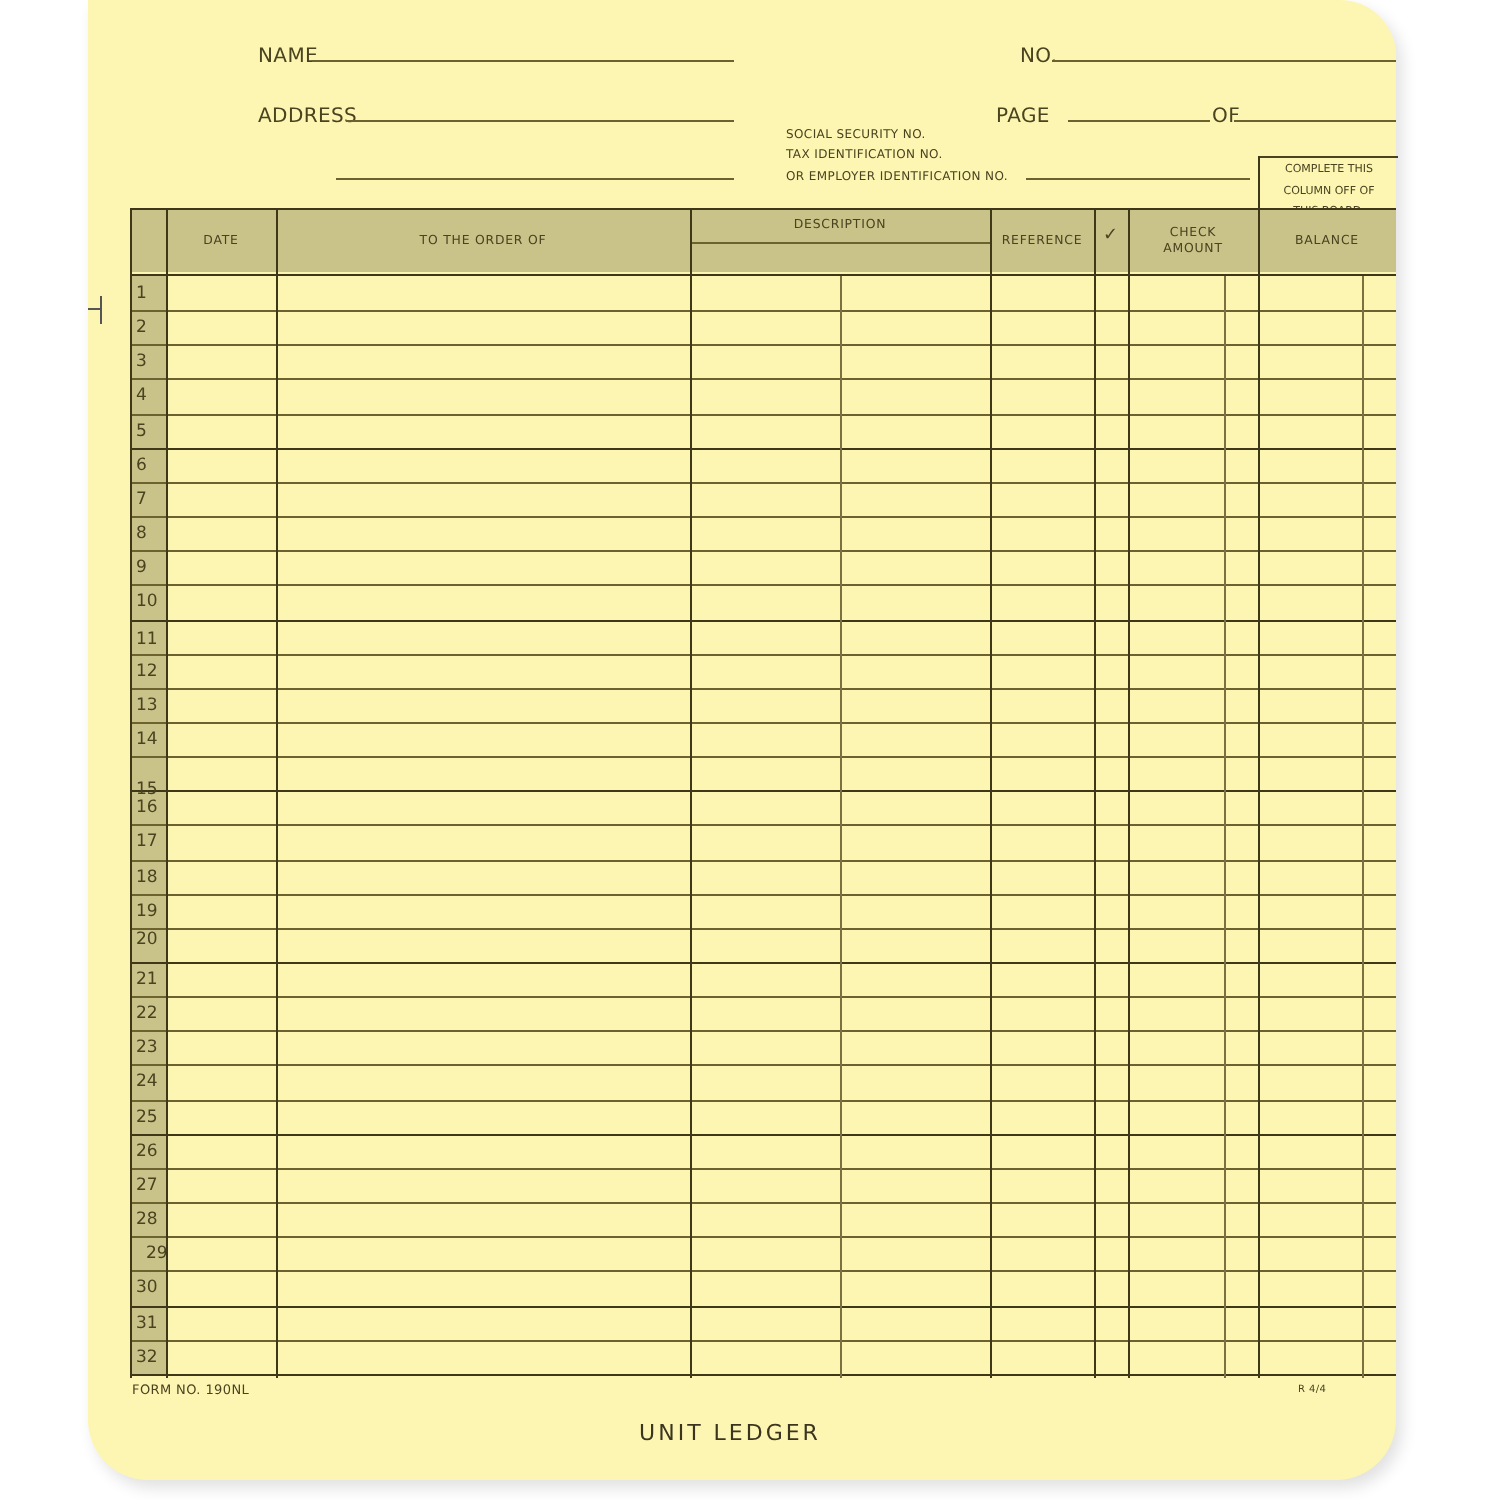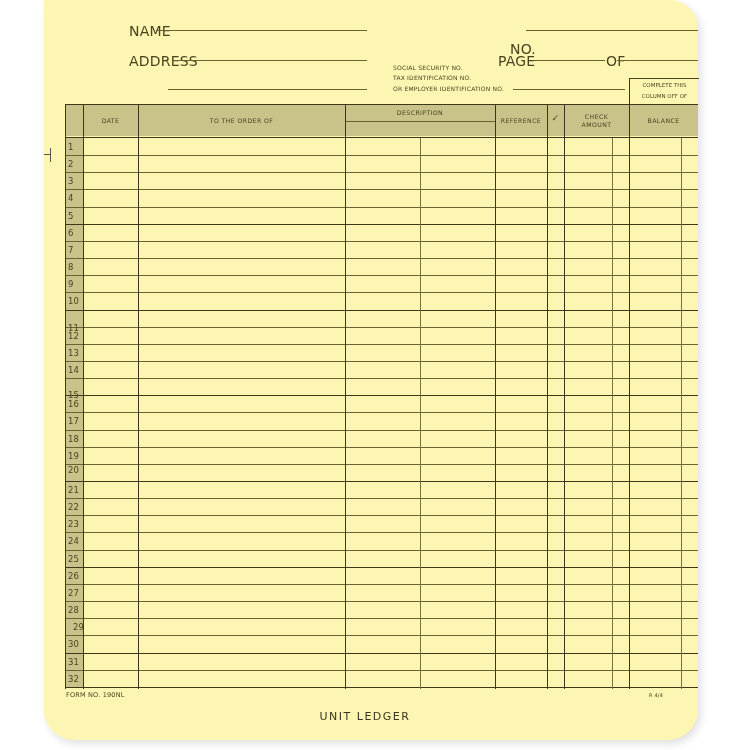--- a/index.html
+++ b/index.html
@@ -1,20 +1,20 @@
 <!DOCTYPE html>
 <html><head>
 <meta charset="utf-8">
 <style>
   html, body { margin:0; padding:0; }
   body { width:750px; height:750px; background:#ffffff; position:relative; overflow:hidden;
          font-family:"DejaVu Sans", sans-serif; color:#4a4320; }
   .sheet { position:absolute; left:44px; top:0; width:654px; height:740px; background:#fdf6b2;
            border-radius:0 28px 30px 30px; box-shadow:3px 4px 8px rgba(0,0,0,0.12); }
-  .lbl { position:absolute; font-size:14px; letter-spacing:0.2px; color:#4a4320; white-space:nowrap; }
+  .lbl { position:absolute; font-size:10px; letter-spacing:0.2px; color:#4a4320; white-space:nowrap; }
   .sm { position:absolute; font-size:6px; letter-spacing:0.2px; color:#4a4320; white-space:nowrap; }
   .line { position:absolute; height:0; border-bottom:1px solid #6b6230; }
   .tick { position:absolute; left:44px; top:148px; width:6px; height:14px; border-right:1px solid #555; }
   .tick::after { content:""; position:absolute; left:0; top:6px; width:6px; border-top:1px solid #555; }
   .complete-box { position:absolute; left:629px; top:78px; width:69px; height:27px;
                   border-left:1px solid #4a4320; border-top:1px solid #4a4320; }
   .complete-box span { display:block; font-size:5.5px; text-align:center; line-height:7.5px; padding-top:3px; }
 
   .grid { position:absolute; left:65px; top:104px; width:633px; height:585px; }
   .hdr { position:absolute; top:0; height:32px; background:#c9c38a; }
@@ -33,21 +33,21 @@
 <div class="sheet"></div>
 <div class="tick"></div>
 
 <div class="lbl" style="left:129px;top:23px;">NAME</div>
 <div class="line" style="left:156px;top:30px;width:211px;"></div>
 
 <div class="lbl" style="left:129px;top:53px;">ADDRESS</div>
 <div class="line" style="left:173px;top:60px;width:194px;"></div>
 <div class="line" style="left:168px;top:89px;width:199px;"></div>
 
-<div class="lbl" style="left:510px;top:23px;margin-top:18px;">NO.</div>
+<div class="lbl" style="left:510px;top:23px;">NO.</div>
 <div class="line" style="left:526px;top:30px;width:172px;"></div>
 
 <div class="lbl" style="left:498px;top:53px;">PAGE</div>
 <div class="line" style="left:534px;top:60px;width:71px;"></div>
 <div class="lbl" style="left:606px;top:53px;">OF</div>
 <div class="line" style="left:617px;top:60px;width:81px;"></div>
 
 <div class="sm" style="left:393px;top:64px;">SOCIAL SECURITY NO.</div>
 <div class="sm" style="left:393px;top:74px;">TAX IDENTIFICATION NO.</div>
 <div class="sm" style="left:393px;top:85px;">OR EMPLOYER IDENTIFICATION NO.</div>
@@ -113,21 +113,21 @@
       <div class="rownum" style="top: 38px;">1</div>
       <div class="rownum" style="top: 55.15px;">2</div>
       <div class="rownum" style="top: 72.3px;">3</div>
       <div class="rownum" style="top: 89.45px;">4</div>
       <div class="rownum" style="top: 106.6px;">5</div>
       <div class="rownum" style="top: 123.75px;">6</div>
       <div class="rownum" style="top: 140.9px;">7</div>
       <div class="rownum" style="top: 158.05px;">8</div>
       <div class="rownum" style="top: 175.2px;">9</div>
       <div class="rownum" style="top: 192.35px;">10</div>
-      <div class="rownum" style="top: 219px;">11</div>
+      <div class="rownum" style="top: 211px;">11</div>
       <div class="rownum" style="top: 226.65px;">12</div>
       <div class="rownum" style="top: 243.8px;">13</div>
       <div class="rownum" style="top: 260.95px;">14</div>
       <div class="rownum" style="top: 286px;">15</div>
       <div class="rownum" style="top: 295.25px;">16</div>
       <div class="rownum" style="top: 312.4px;">17</div>
       <div class="rownum" style="top: 329.55px;">18</div>
       <div class="rownum" style="top: 346.7px;">19</div>
       <div class="rownum" style="top: 361px;">20</div>
       <div class="rownum" style="top: 381px;">21</div>

